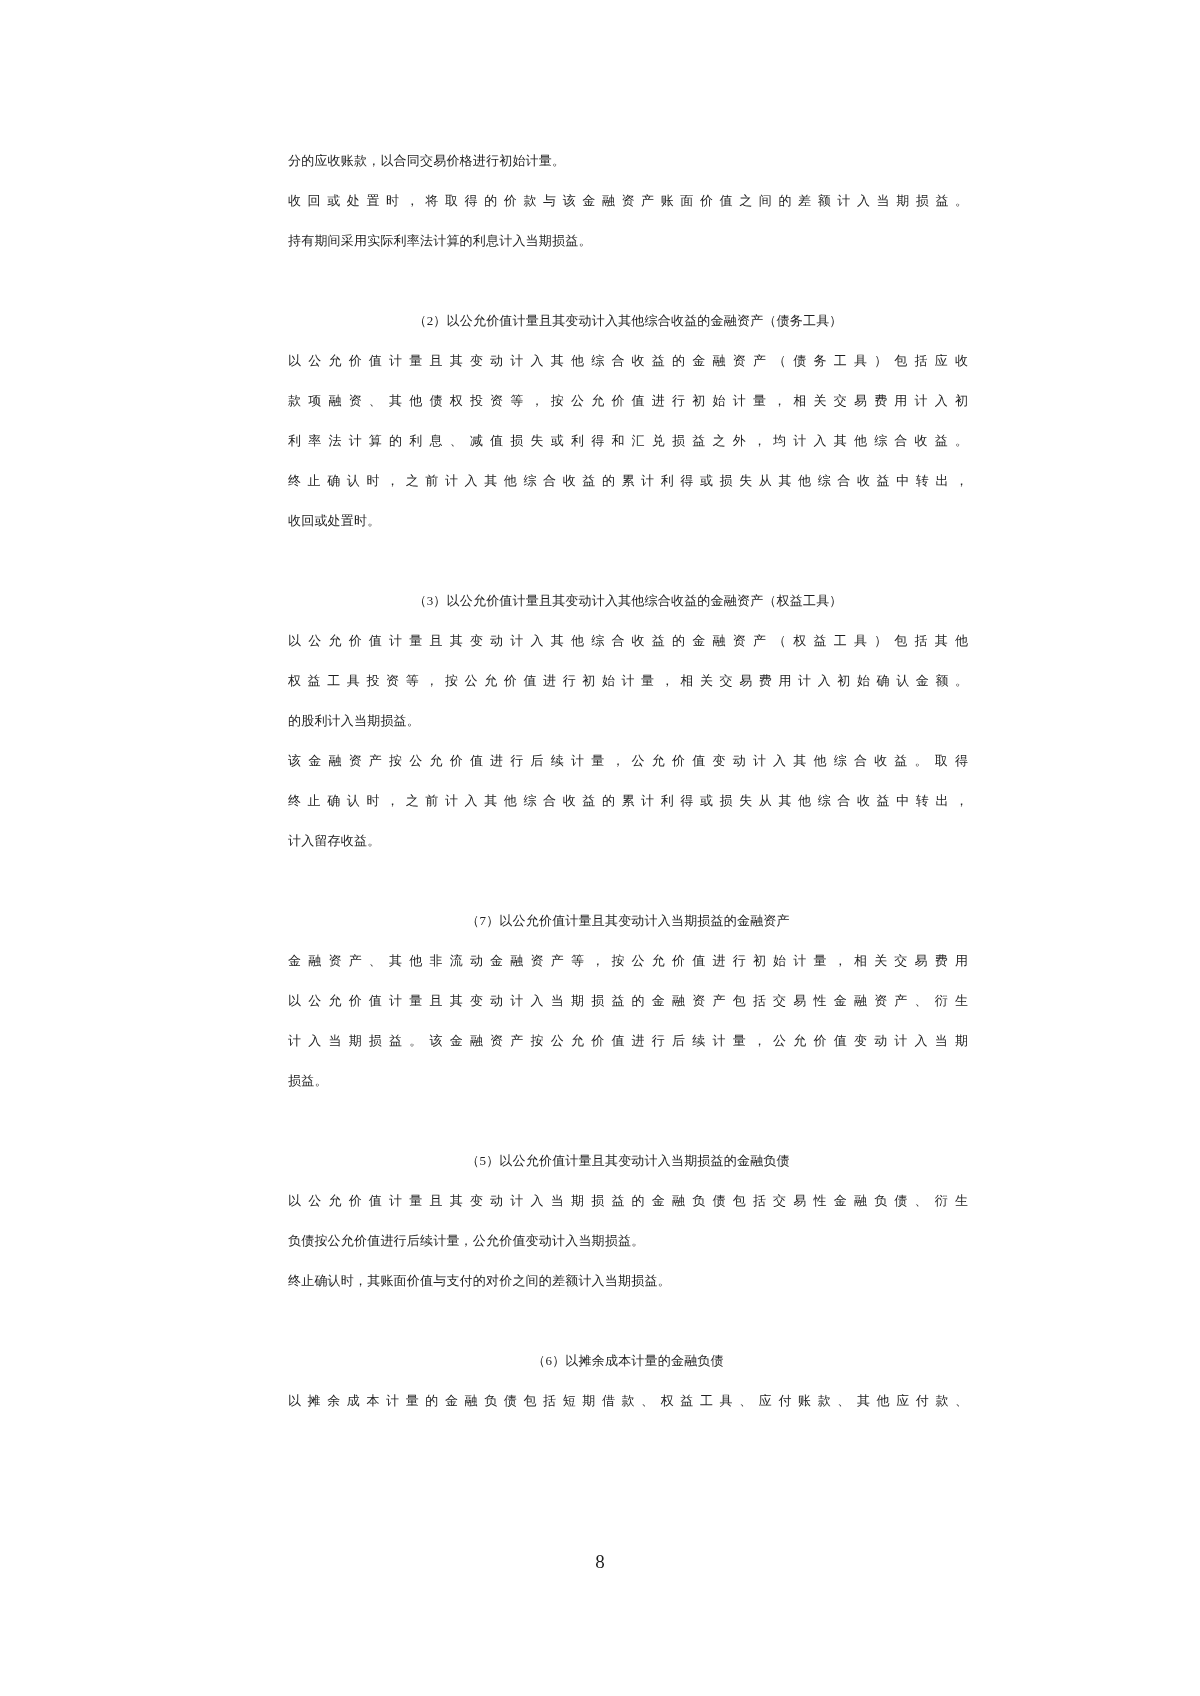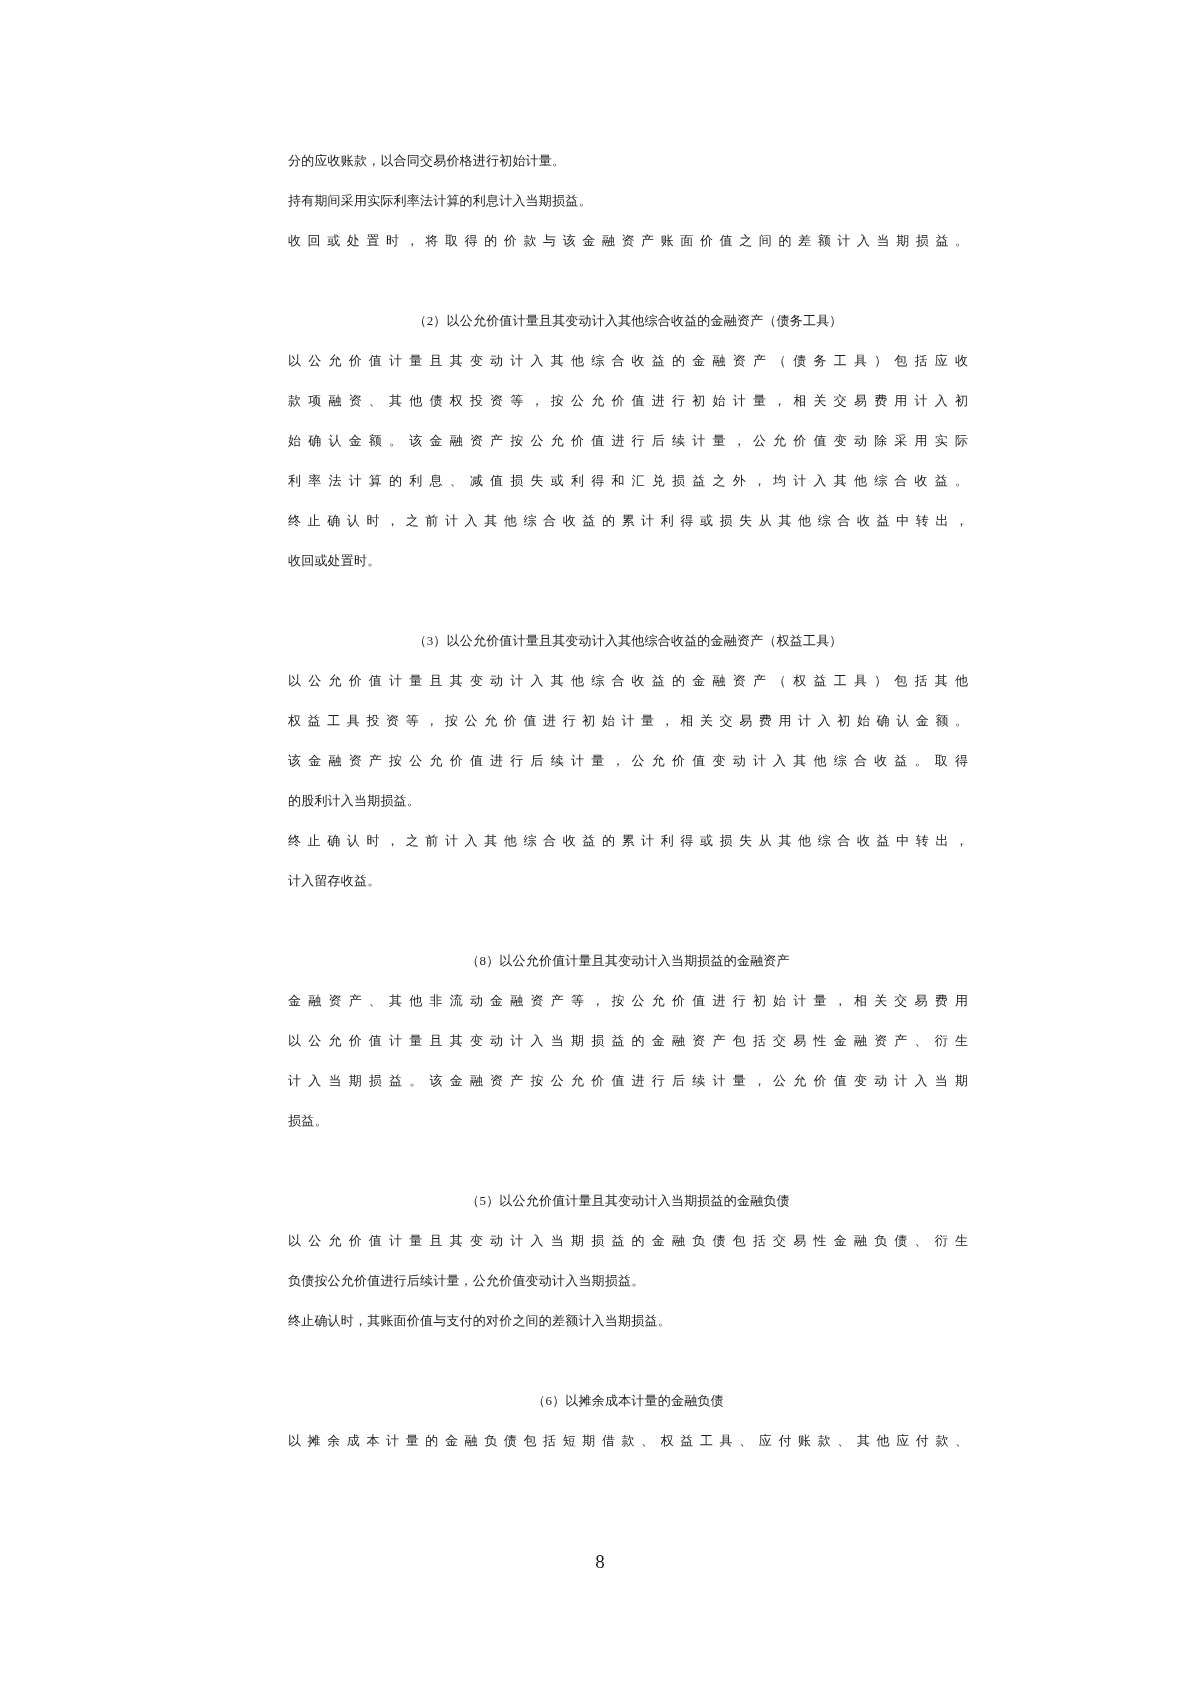--- a/index.html
+++ b/index.html
@@ -55,44 +55,43 @@
     color: #1f1f1f;
   }
 </style>
 </head>
 <body>
 
 <div class="page">
   <div class="content">
     <div id="intro">
         <div class="line">分的应收账款，以合同交易价格进行初始计量。</div>
+        <div class="line fill">收回或处置时，将取得的价款与该金融资产账面价值之间的差额计入当期损益。</div>
         <div class="line">持有期间采用实际利率法计算的利息计入当期损益。</div>
-        <div class="line fill">收回或处置时，将取得的价款与该金融资产账面价值之间的差额计入当期损益。</div>
       </div>
     <div id="sections">
         <div class="section">
           <div class="heading">（2）以公允价值计量且其变动计入其他综合收益的金融资产（债务工具）</div>
           <div class="line fill">以公允价值计量且其变动计入其他综合收益的金融资产（债务工具）包括应收</div>
           <div class="line fill">款项融资、其他债权投资等，按公允价值进行初始计量，相关交易费用计入初</div>
-          <div class="line fill">始确认金额。该金融资产按公允价值进行后续计量，公允价值变动除采用实际</div>
           <div class="line fill">利率法计算的利息、减值损失或利得和汇兑损益之外，均计入其他综合收益。</div>
           <div class="line fill">终止确认时，之前计入其他综合收益的累计利得或损失从其他综合收益中转出，</div>
           <div class="line">收回或处置时。</div>
         </div>
         <div class="section">
           <div class="heading">（3）以公允价值计量且其变动计入其他综合收益的金融资产（权益工具）</div>
           <div class="line fill">以公允价值计量且其变动计入其他综合收益的金融资产（权益工具）包括其他</div>
           <div class="line fill">权益工具投资等，按公允价值进行初始计量，相关交易费用计入初始确认金额。</div>
+          <div class="line">的股利计入当期损益。</div>
           <div class="line fill">该金融资产按公允价值进行后续计量，公允价值变动计入其他综合收益。取得</div>
-          <div class="line">的股利计入当期损益。</div>
           <div class="line fill">终止确认时，之前计入其他综合收益的累计利得或损失从其他综合收益中转出，</div>
           <div class="line">计入留存收益。</div>
         </div>
         <div class="section">
-          <div class="heading">（8）以公允价值计量且其变动计入当期损益的金融资产</div>
+          <div class="heading">（7）以公允价值计量且其变动计入当期损益的金融资产</div>
           <div class="line fill">金融资产、其他非流动金融资产等，按公允价值进行初始计量，相关交易费用</div>
           <div class="line fill">以公允价值计量且其变动计入当期损益的金融资产包括交易性金融资产、衍生</div>
           <div class="line fill">计入当期损益。该金融资产按公允价值进行后续计量，公允价值变动计入当期</div>
           <div class="line">损益。</div>
         </div>
         <div class="section">
           <div class="heading">（5）以公允价值计量且其变动计入当期损益的金融负债</div>
           <div class="line fill">以公允价值计量且其变动计入当期损益的金融负债包括交易性金融负债、衍生</div>
           <div class="line">负债按公允价值进行后续计量，公允价值变动计入当期损益。</div>
           <div class="line">终止确认时，其账面价值与支付的对价之间的差额计入当期损益。</div>

